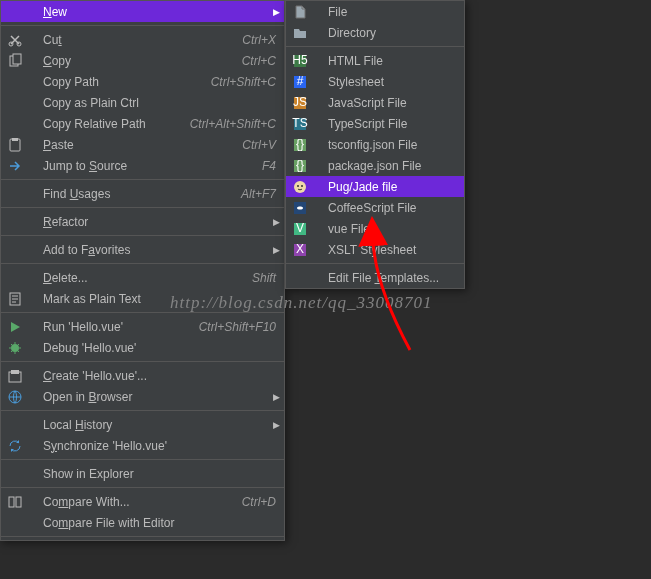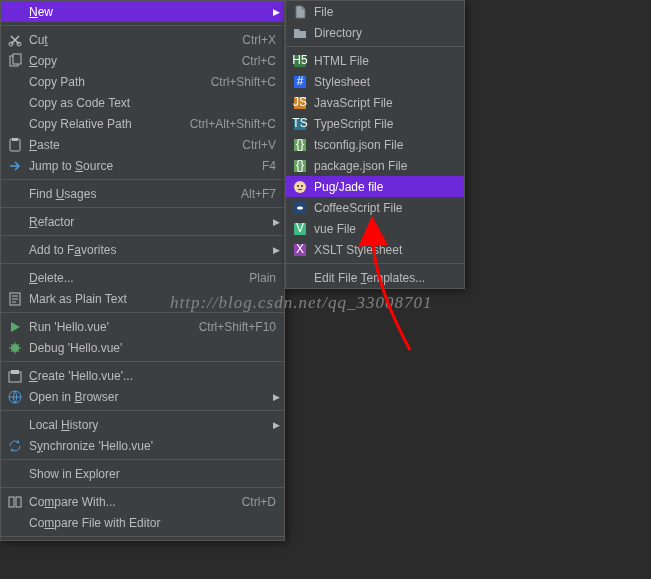--- a/index.html
+++ b/index.html
@@ -5,25 +5,25 @@
 * { margin:0; padding:0; box-sizing:border-box; font-family: sans-serif; font-size:12px; }
 body { background:#2b2b2b; width:651px; height:579px; position:relative; overflow:hidden; }
 .code-bg { position:absolute; left:300px; top:28px; color:#a9b7c6; font-family: "Consolas", monospace; font-size:13px; line-height:20px; white-space:pre; }
 .code-bg .str { color:#6a8759; }
 .code-bg .fn { color:#ffc66d; }
 .menu { position:absolute; background:#3c3f41; color:#bbbbbb; box-shadow:2px 2px 8px rgba(0,0,0,.5); border:1px solid #555; }
 .menu.main { left:0; top:0; width:285px; }
 .menu.sub { left:285px; top:0; width:180px; }
 .item { display:flex; align-items:center; height:21px; padding:0 8px 0 6px; cursor:default; position:relative; white-space:nowrap; }
 .item.highlight { background:#6d28d9; color:#fff; }
-.item .icon { width:16px; height:16px; margin-right:6px; display:flex; align-items:center; justify-content:flex-end; flex-shrink:0; }
+.item .icon { width:16px; height:16px; margin-right:20px; display:flex; align-items:center; justify-content:flex-end; flex-shrink:0; }
 .item .icon svg { display:block; }
 .item .label { flex:1; }
 .item .label u { text-decoration:underline; }
-.item .shortcut { color:#999; margin-left:12px; }
+.item .shortcut { color:#999; margin-left:12px;font-style:italic; }
 .item .submenu-arrow { position:absolute; right:4px; font-size:9px; }
 .sep { height:1px; background:#555; margin:3px 0; }
 .watermark { position:absolute; left:170px; top:293px; color:#8f8f8f; font-family:"Times New Roman",serif; font-size:17px; font-style:italic; letter-spacing:1px; pointer-events:none; opacity:.85; white-space:nowrap; }
 .arrow-annot { position:absolute; left:315px; top:185px; pointer-events:none; }
 </style>
 </head>
 <body>
 
 <div class="code-bg"><span class="str">tica</span><span>, Arial, sans-seri</span>
 <span class="fn">aliased</span><span>;</span>
@@ -57,21 +57,21 @@
       <span class="label"><u>C</u>opy</span>
       <span class="shortcut">Ctrl+C</span>
     </div>
     <div class="item">
       <span class="icon"></span>
       <span class="label">Copy Path</span>
       <span class="shortcut">Ctrl+Shift+C</span>
     </div>
     <div class="item">
       <span class="icon"></span>
-      <span class="label">Copy as Code Text</span>
+      <span class="label">Copy as Plain Ctrl</span>
     </div>
     <div class="item">
       <span class="icon"></span>
       <span class="label">Copy Relative Path</span>
       <span class="shortcut">Ctrl+Alt+Shift+C</span>
     </div>
     <div class="item">
       <span class="icon">
         <svg width="16" height="16" viewBox="0 0 16 16">
           <rect x="3" y="2" width="10" height="12" rx="1" fill="none" stroke="#bbb"></rect>
@@ -105,21 +105,21 @@
     <div class="sep"></div>
     <div class="item">
       <span class="icon"></span>
       <span class="label">Add to F<u>a</u>vorites</span>
       <span class="submenu-arrow">▶</span>
     </div>
     <div class="sep"></div>
     <div class="item">
       <span class="icon"></span>
       <span class="label"><u>D</u>elete...</span>
-      <span class="shortcut">Plain</span>
+      <span class="shortcut">Shift</span>
     </div>
     <div class="item">
       <span class="icon">
         <svg width="16" height="16" viewBox="0 0 16 16">
           <rect x="3" y="2" width="10" height="12" fill="none" stroke="#bbb"></rect>
           <path d="M5 5h6M5 8h6M5 11h4" stroke="#bbb"></path>
         </svg>
       </span>
       <span class="label">Mark as Plain Text</span>
     </div>

